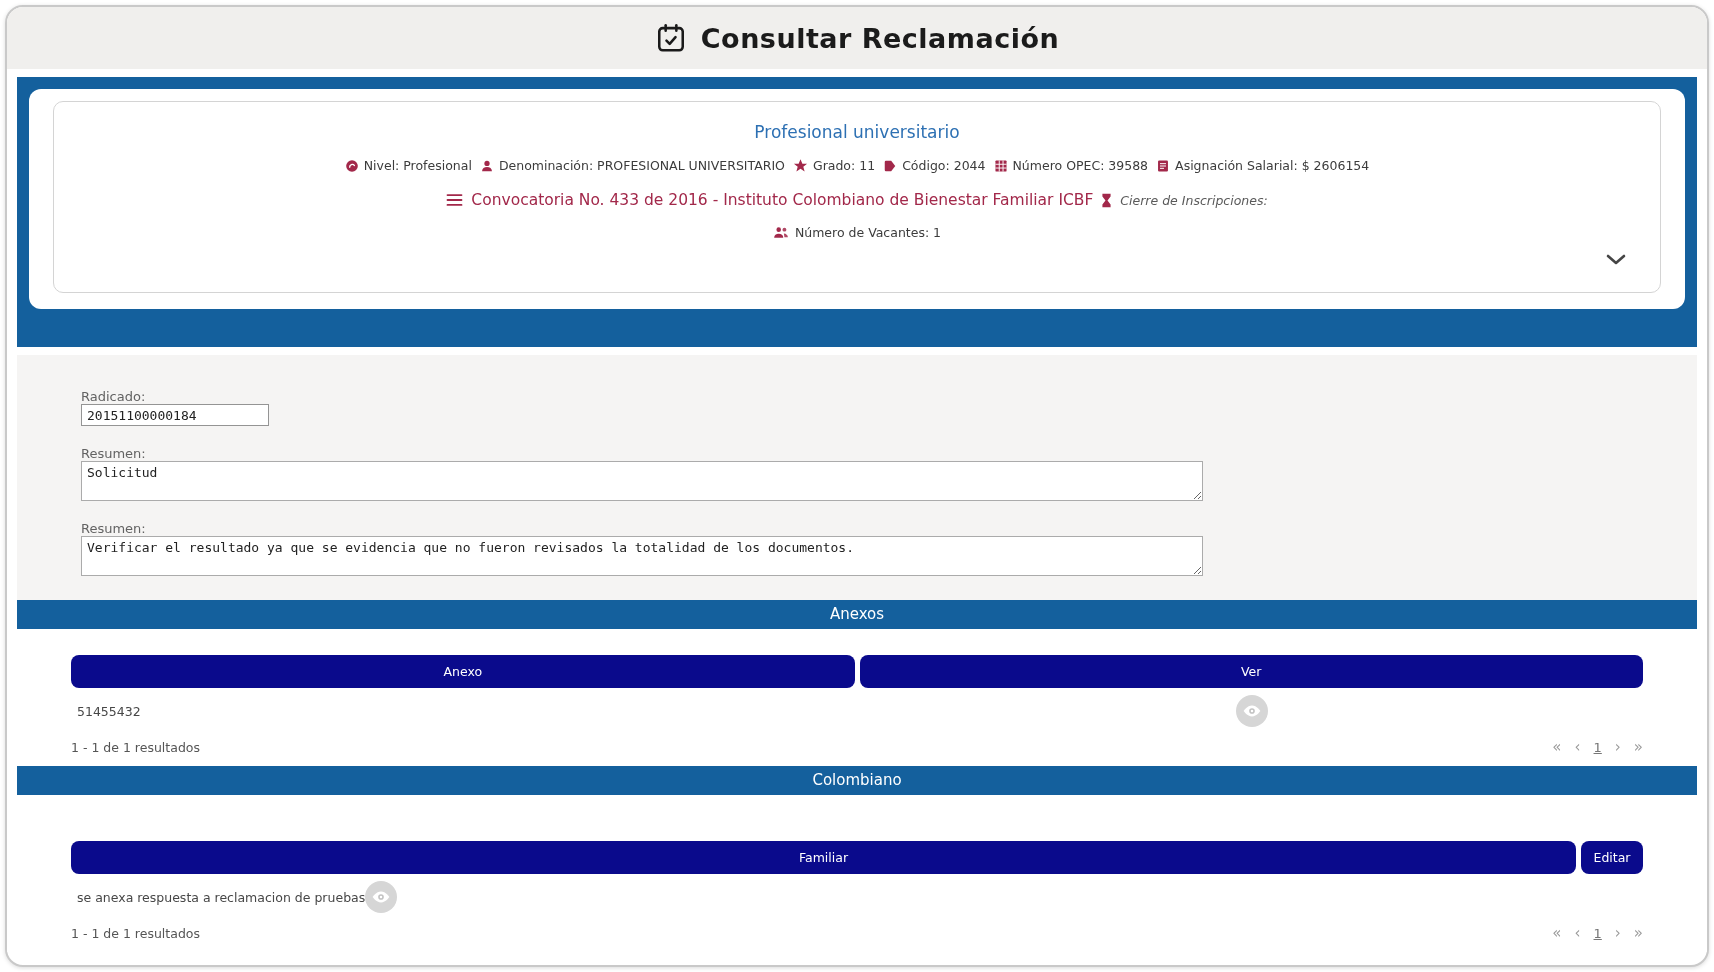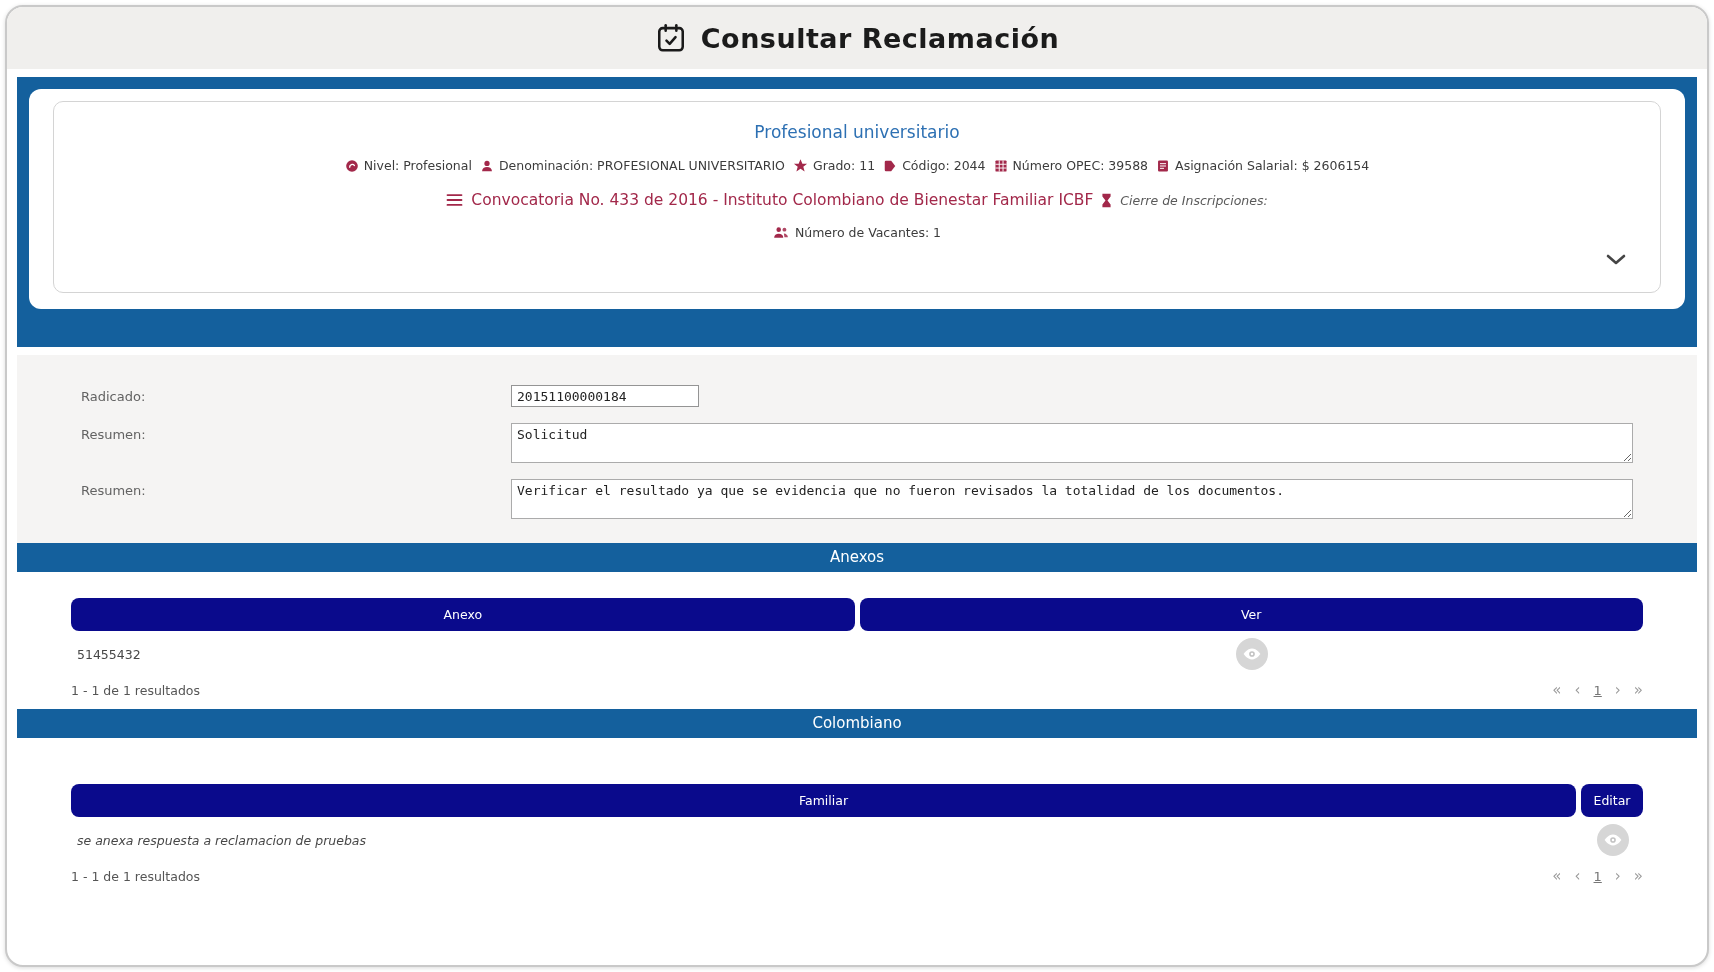--- a/index.html
+++ b/index.html
@@ -22,21 +22,21 @@
   .convocatoria-text { color:#a2284a; font-size:15.5px; }
   .cierre-text { color:#5a5a5a; font-size:12.5px; font-style:italic; }
   .vacantes-line { font-size:12.5px; color:#3c3c3c; display:flex; justify-content:center; align-items:center; gap:6px; margin-bottom:6px; }
   .chevron-row { display:flex; justify-content:flex-end; padding:8px 18px 6px 0; }
   .chevron-btn { background:none; border:none; cursor:pointer; line-height:0; }
 
   .cicon { flex:0 0 auto; line-height:0; }
 
   
   .form-area { margin:8px 10px 0; background:#f5f4f3; padding:30px 64px 24px; }
-  .frow { display:flex; align-items:flex-start; margin-bottom:16px; }
+  .frow { display:flex; align-items:flex-start; margin-bottom:16px;flex-direction:column; }
   .frow:last-child { margin-bottom:0; }
   .flabel { width:430px; font-size:13px; color:#636363; padding-top:4px; }
   .radicado-input { width:188px; height:22px; border:1px solid #949494; background:#fff; font-family:"DejaVu Sans Mono", monospace; font-size:13px; padding:2px 5px; color:#222; }
   .ta { width:1122px; border:1px solid #ababab; background:#fff; font-family:"DejaVu Sans Mono", monospace; font-size:13px; padding:3px 5px; color:#222; resize:both; }
   .ta-asunto { height:40px; }
   .ta-resumen { height:40px; }
 
   
   .section-bar { margin:0 10px; background:#14609d; color:#fff; text-align:center; font-size:15px; height:29px; line-height:29px; }
 
@@ -45,21 +45,21 @@
   .tsection.resp { padding-top:46px; }
   .thead { display:flex; gap:5px; }
   .th { background:#0a0a8c; color:#fff; font-size:12.5px; text-align:center; height:33px; line-height:33px; border-radius:8px; }
   .th.half { flex:1; }
   .th.grow { flex:1; }
   .th.editar { width:62px; flex:0 0 62px; }
   .trow { display:flex; align-items:center; min-height:46px; font-size:12.5px; color:#474747; }
   .trow .half { flex:1; }
   .cell-text { padding-left:6px; }
   .center { display:flex; justify-content:center; }
-  .trow.between { justify-content:space-between; padding-right:14px;font-style:italic; }
+  .trow.between { padding-right:14px; }
 
   .eye-btn { width:32px; height:32px; border-radius:50%; background:#d6d6d6; border:none; display:flex; align-items:center; justify-content:center; cursor:pointer; }
 
   .pager { display:flex; justify-content:space-between; align-items:center; margin-top:4px; padding-bottom:10px; }
   .results { font-size:12.5px; color:#555; }
   .pcontrols { display:flex; align-items:center; gap:13px; font-size:15px; color:#9a9a9a; }
   .pcontrols span { cursor:pointer; }
   .page-num { color:#777; text-decoration:underline; font-size:13px; }
 </style>
 </head>

